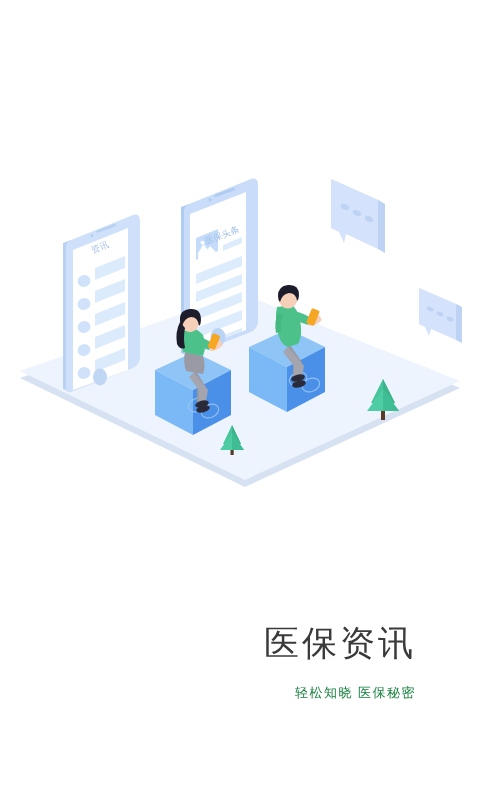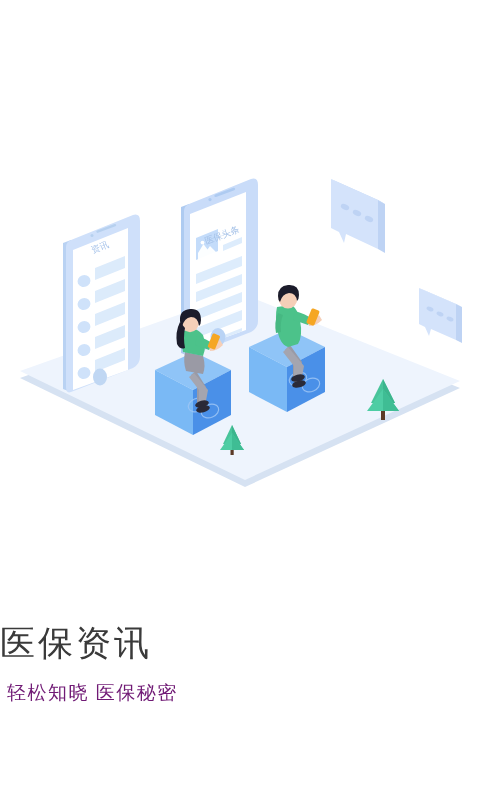--- a/index.html
+++ b/index.html
@@ -30,35 +30,35 @@
   #illustration svg {
     display: block;
     width: 480px;
     height: 520px;
   }
   #text-block {
     position: absolute;
     left: 0;
     top: 620px;
     width: 416px;
-    text-align: left;
+    text-align: right;
   }
   #app-title {
     font-size: 35px;
     line-height: 46px;
     color: #3a3a3a;
     letter-spacing: 3px;
     font-weight: 500;
     margin: 0;
     padding: 0;
   }
   #app-subtitle {
-    font-size: 19px;
+    font-size: 13px;
     line-height: 30px;
-    color: #701a75;
+    color: #15803d;
     letter-spacing: 1.5px;
     font-weight: 400;
     margin: 12px 0 0 7px;
     padding: 0;
   }
 </style>
 </head>
 <body>
 
 <div id="splash-screen">

